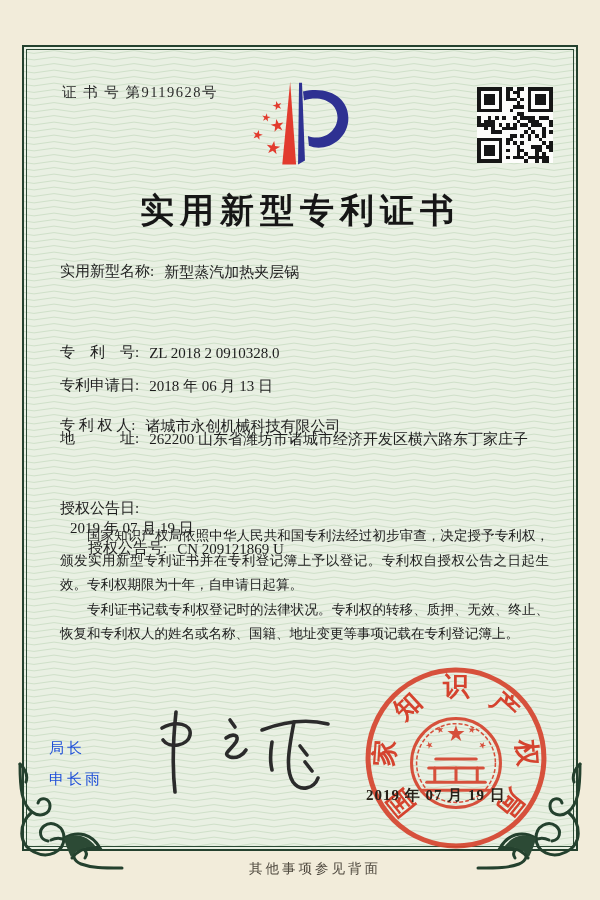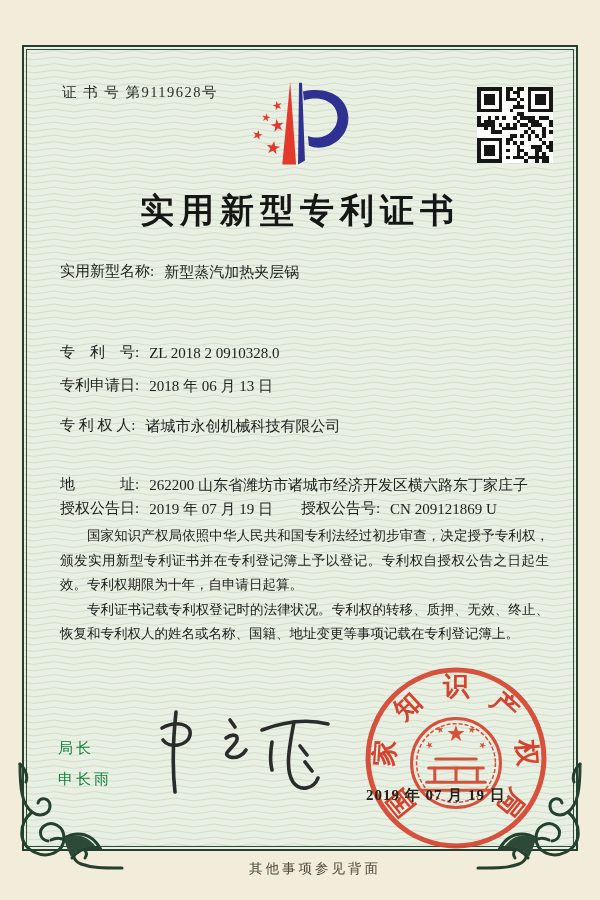--- a/index.html
+++ b/index.html
@@ -10,21 +10,21 @@
   #waves{position:absolute;inset:0;width:100%;height:100%;}
   .abs{position:absolute;}
   .cert-no{left:62px;top:83px;font-size:14.5px;letter-spacing:1.5px;color:#2a2a2a;}
   .title{left:0;top:188px;width:100%;text-align:center;font-size:34px;font-weight:bold;letter-spacing:6px;color:#161616;}
   .field-row{position:absolute;left:60px;display:flex;align-items:flex-start;font-size:15px;color:#1d1d1d;}
   .field-row .lbl{white-space:pre;flex:none;text-align:right;}
   .field-row .val{margin-left:10px;display:inline-block;max-width:382px;line-height:21px;}
   .grant-row2{margin-left:28px;display:flex;}
   .paras{left:60px;top:524px;width:489px;font-size:13.5px;line-height:24.6px;color:#1c1c1c;text-align:justify;}
   .paras p{margin:0;text-indent:2em;}
-  .signer{left:58px;top:733px;font-size:15px;line-height:31px;letter-spacing:3px;color:#15803d;}
+  .signer{left:49px;top:733px;font-size:15px;line-height:31px;letter-spacing:3px;color:#1d4ed8;}
   .sig-svg{left:142px;top:702px;}
   .seal-svg{left:360px;top:662px;}
   .seal-date{left:366px;top:786px;font-size:15px;letter-spacing:1px;color:#262018;font-weight:bold;}
   .page-num{left:0;top:829px;width:100%;text-align:center;font-size:13px;letter-spacing:1px;color:#222;}
   .back-note{left:15px;top:860px;width:100%;text-align:center;font-size:13.5px;letter-spacing:3px;color:#4c463c;}
   .logo-svg{left:228px;top:70px;}
   .qr-svg{left:477px;top:87px;background:#fdfdfb;}
   .corner{position:absolute;}
 </style>
 </head>
@@ -223,25 +223,25 @@
     <span class="val">ZL 2018 2 0910328.0</span>
   </div>
   <div class="field-row" style="top:376px;">
     <span class="lbl">专利申请日:</span>
     <span class="val">2018 年 06 月 13 日</span>
   </div>
   <div class="field-row" style="top:416px;">
     <span class="lbl">专 利 权 人:</span>
     <span class="val">诸城市永创机械科技有限公司</span>
   </div>
-  <div class="field-row" style="top:475px;font-family:Liberation Serif, serif;">
+  <div class="field-row" style="top:429px;font-family:Liberation Serif, serif;">
     <span class="lbl">地　　　址:</span>
     <span class="val">262200 山东省潍坊市诸城市经济开发区横六路东丁家庄子</span>
   </div>
-  <div class="field-row" style="top:499px;">
+  <div class="field-row" style="top:499px;flex-direction:column;">
     <span class="lbl">授权公告日:</span>
     <span class="val" style="max-width:135px;">2019 年 07 月 19 日</span>
     <span class="grant-row2">
       <span class="lbl">授权公告号:</span>
       <span class="val">CN 209121869 U</span>
     </span>
   </div>
 
   <div class="abs paras">
     <p>国家知识产权局依照中华人民共和国专利法经过初步审查，决定授予专利权，颁发实用新型专利证书并在专利登记簿上予以登记。专利权自授权公告之日起生效。专利权期限为十年，自申请日起算。</p>

